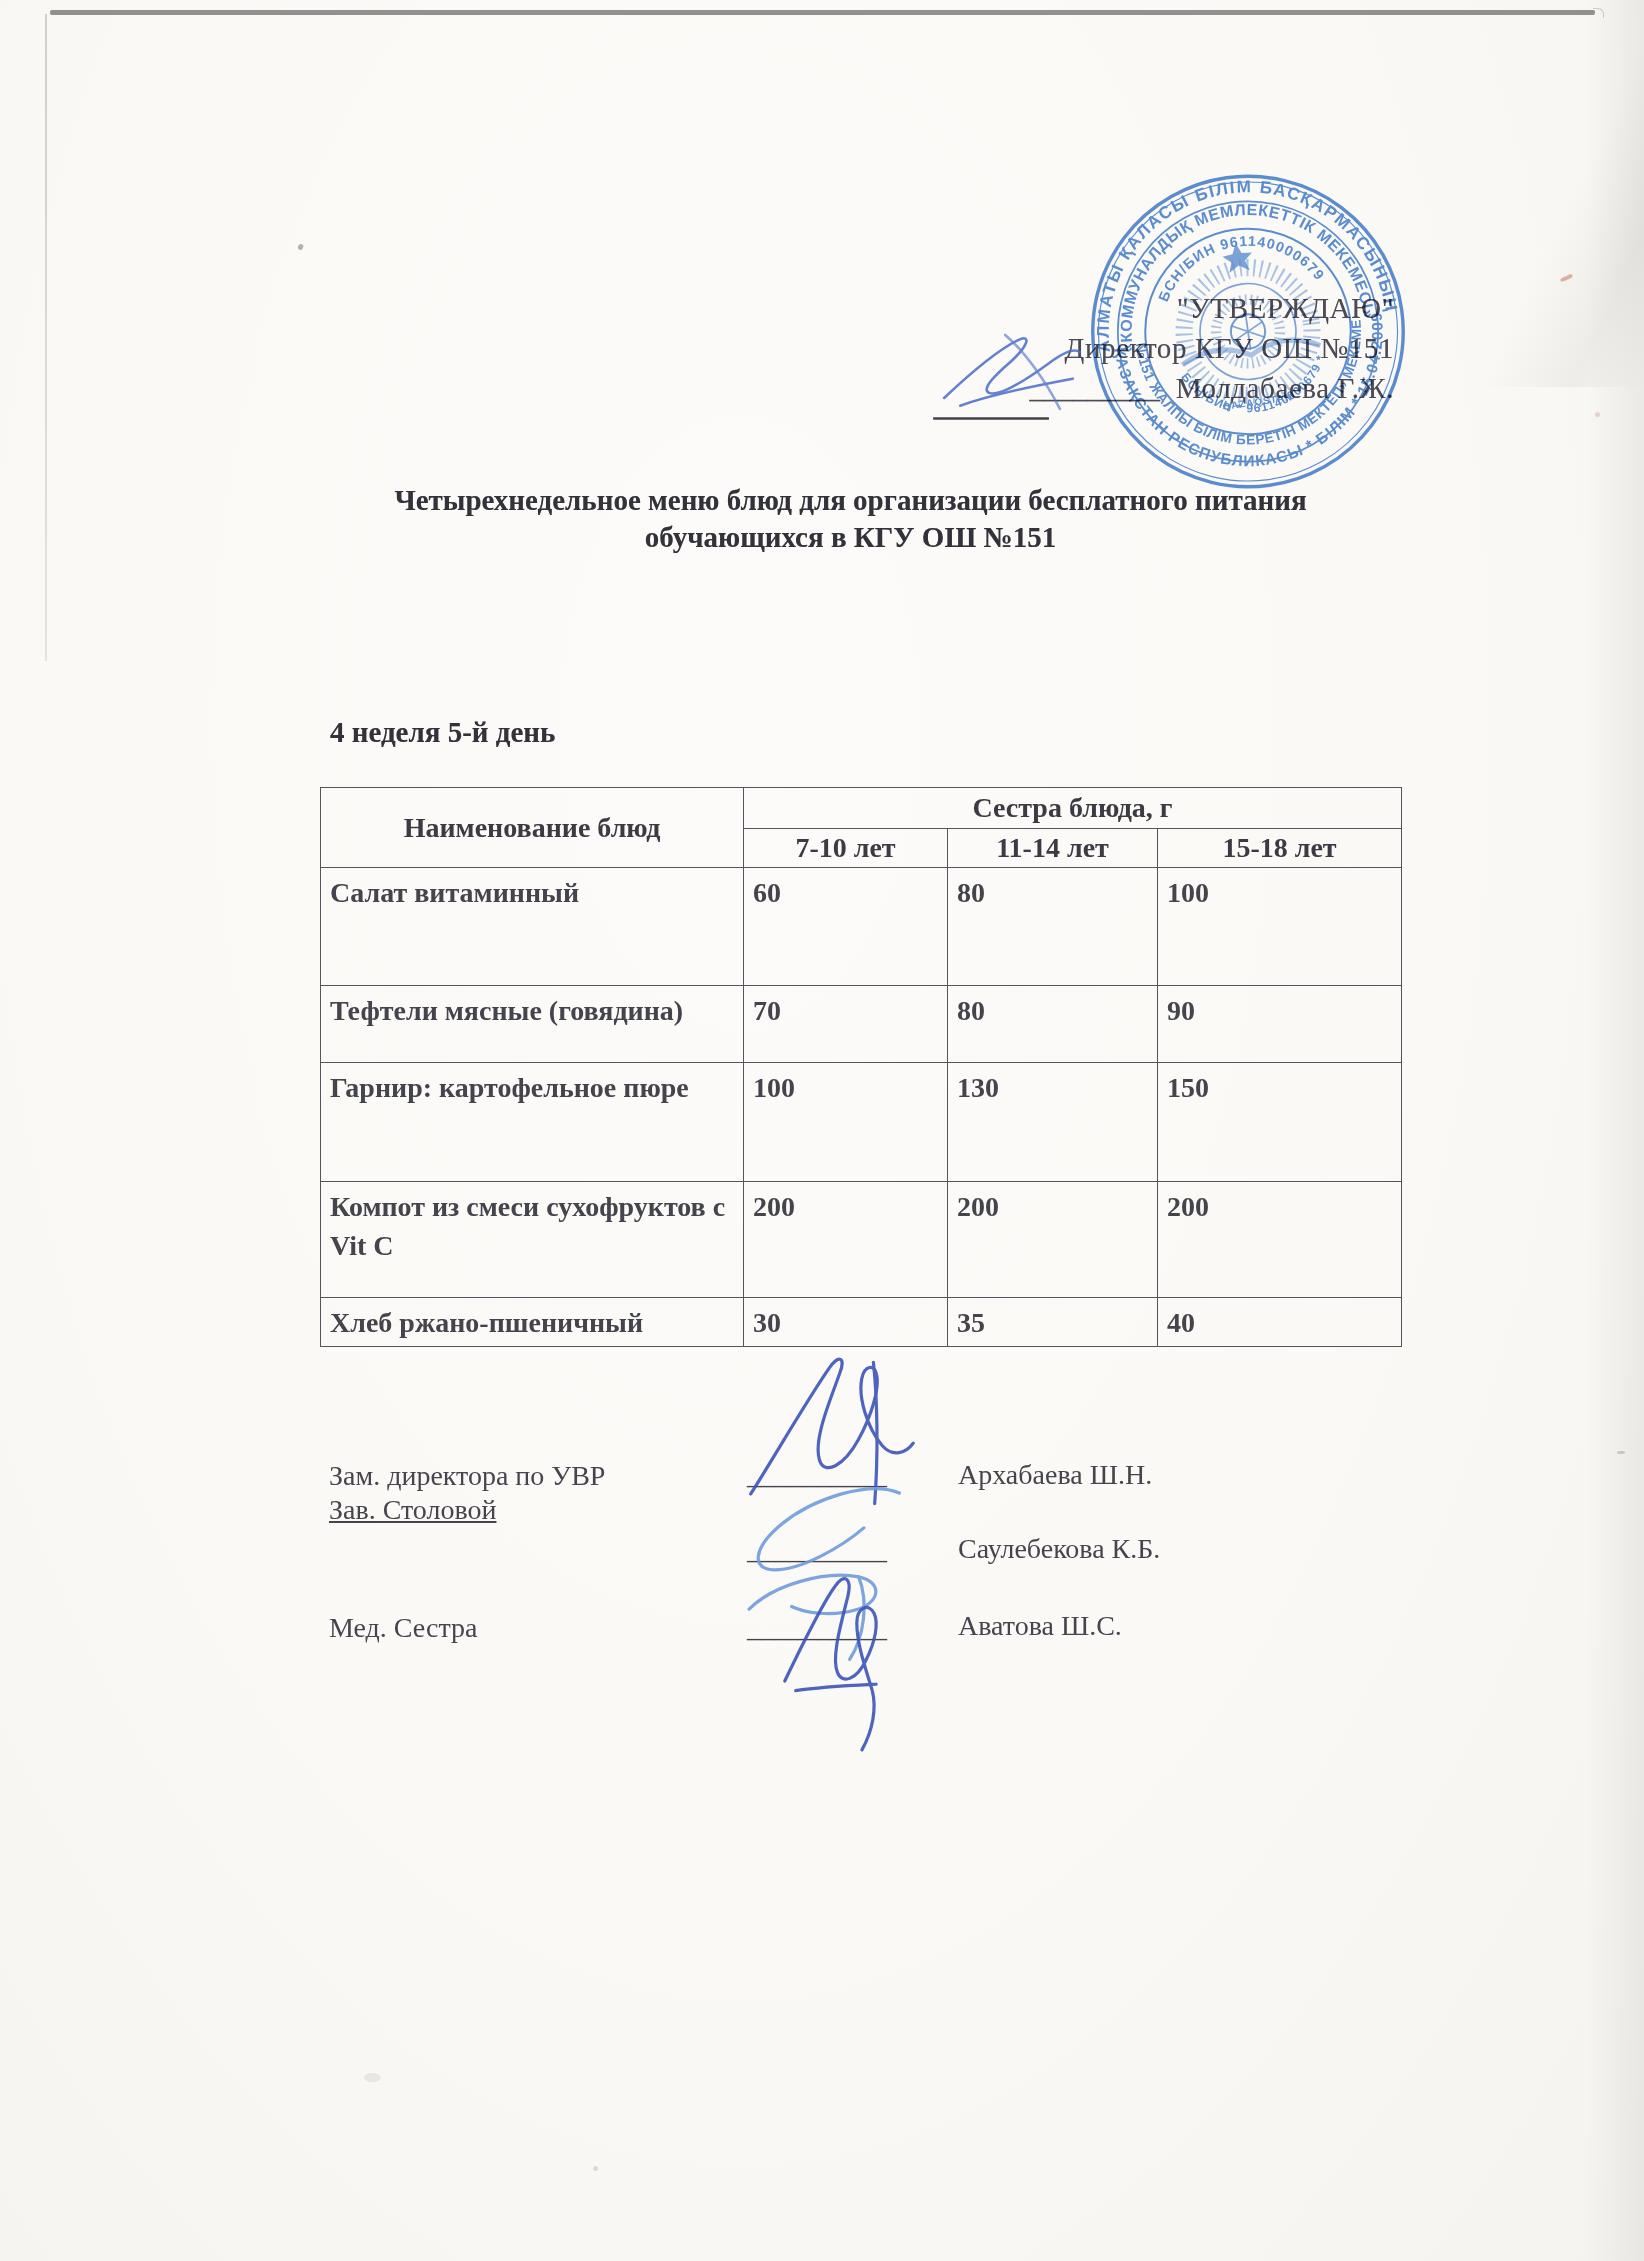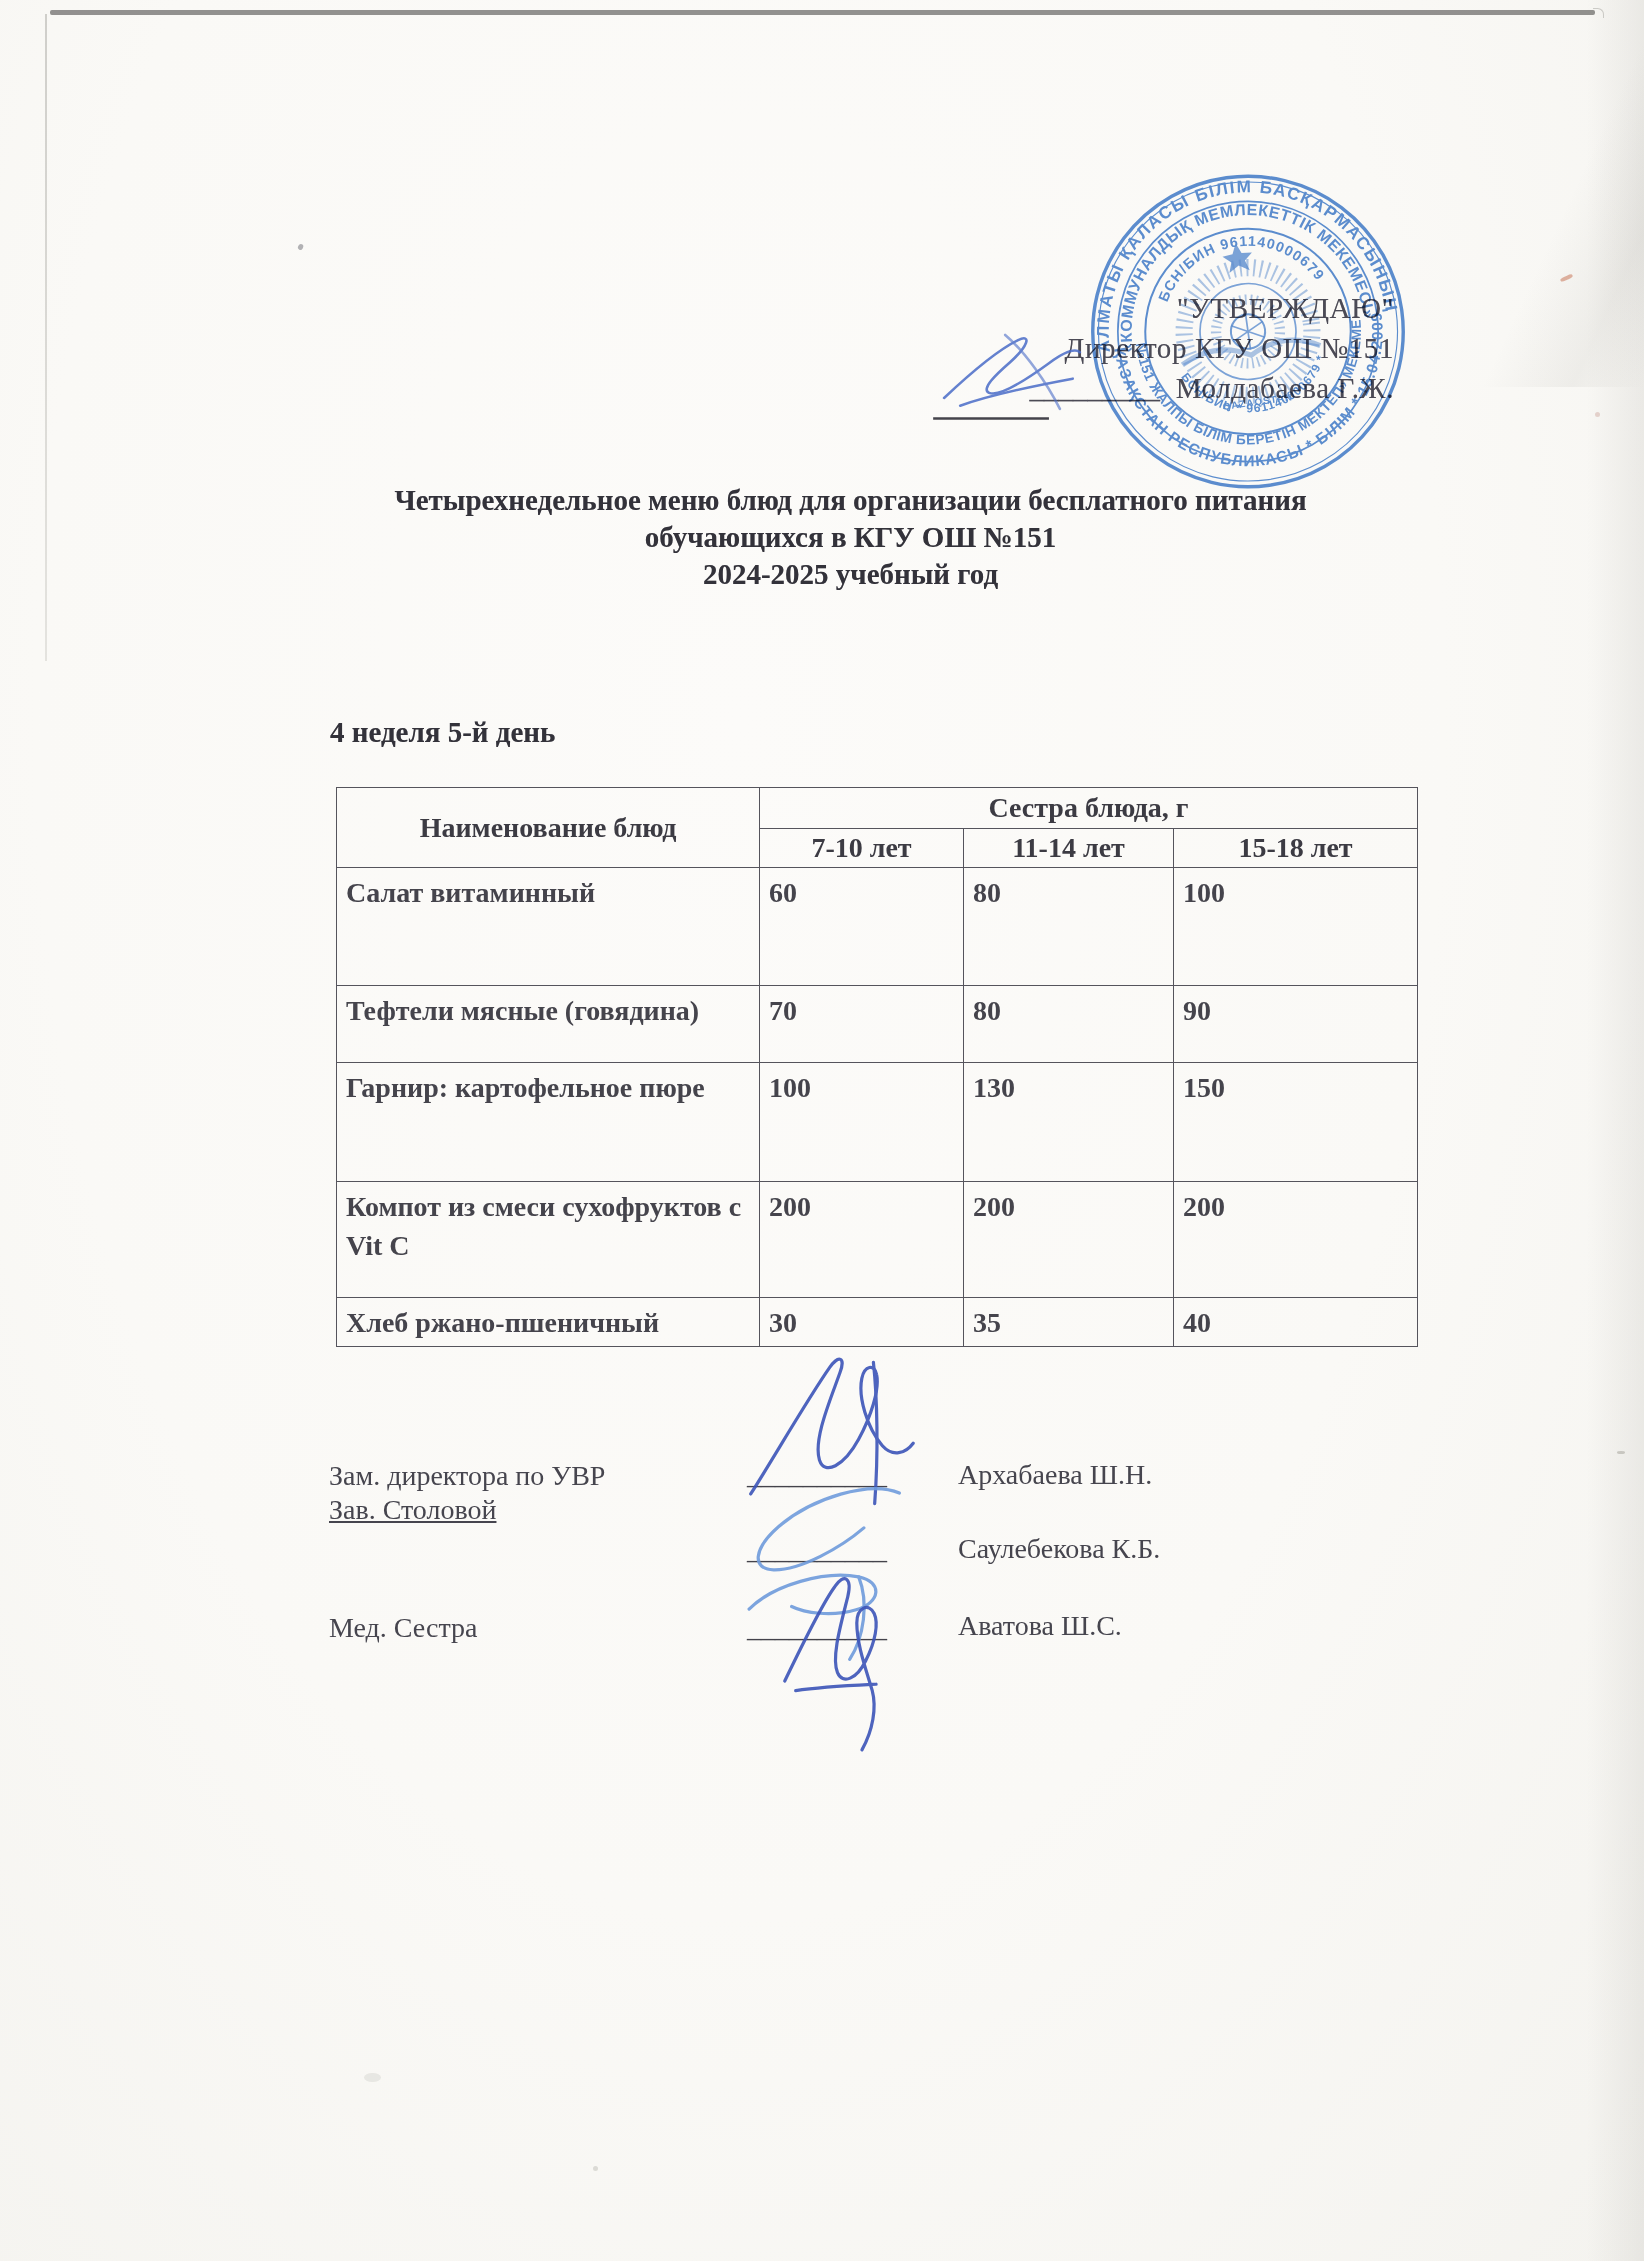--- a/index.html
+++ b/index.html
@@ -34,21 +34,21 @@
 
   
   .stamp-sig{position:absolute;left:928px;top:322px;width:193px;height:103px;}
 
   
   .doc-title{position:absolute;left:57px;top:482px;width:1587px;text-align:center;font-weight:bold;font-size:29px;line-height:37px;color:#33323a;text-shadow:0 0 0.6px rgba(50,50,60,.4);}
 
   .section-label{position:absolute;left:330px;top:716px;font-weight:bold;font-size:29px;color:#33323a;text-shadow:0 0 0.6px rgba(50,50,60,.4);}
 
   
-  table.menu{position:absolute;left:320px;top:787px;width:1081px;border-collapse:collapse;table-layout:fixed;font-size:28px;color:#45444c;margin-left:16px;}
+  table.menu{position:absolute;left:320px;top:787px;width:1081px;border-collapse:collapse;table-layout:fixed;font-size:28px;color:#45444c;}
   table.menu th,table.menu td{border:1.9px solid #55545c;box-sizing:border-box;font-weight:bold;}
   table.menu th{font-weight:bold;text-align:center;vertical-align:middle;padding:1.3px 3.9px;color:#3c3b43;}
   table.menu td{vertical-align:top;padding:6.4px 9px 2.6px 9px;line-height:1.38;}
   table.menu td.num{text-align:left;padding-top:6.4px;}
 
   
   .sig-role{position:absolute;left:329px;font-size:28px;color:#46454e;white-space:nowrap;}
   .sig-name{position:absolute;left:958px;font-size:28px;color:#46454e;white-space:nowrap;}
   .sig-line{position:absolute;left:747px;font-size:28px;color:#44434b;letter-spacing:0;white-space:nowrap;}
   .r1{top:1460px;} .r2{top:1494px;text-decoration:underline;} .r3{top:1612px;}
@@ -140,21 +140,20 @@
       <path d="M25 118 C60 85 105 45 140 28 C162 18 155 38 128 62 C105 82 82 104 95 110 C110 117 155 88 188 64 C210 48 228 40 236 47"></path>
       <path d="M50 130 C100 112 160 100 225 88"></path>
       <path d="M120 20 C150 45 185 95 205 135" opacity="0.7"></path>
     </g>
     <path d="M8 150 L188 150" stroke="#44434b" stroke-width="4" fill="none"></path>
   </svg>
 
   <div class="doc-title">
     <div>Четырехнедельное меню блюд для организации бесплатного питания</div>
     <div>обучающихся в КГУ ОШ №151</div>
-    <div>2024-2025 учебный год</div>
   </div>
 
   <div class="section-label">4 неделя 5-й день</div>
 
   <table class="menu">
     <colgroup>
         <col style="width:423px">
         <col style="width:204px">
         <col style="width:210px">
         <col style="width:244px">

